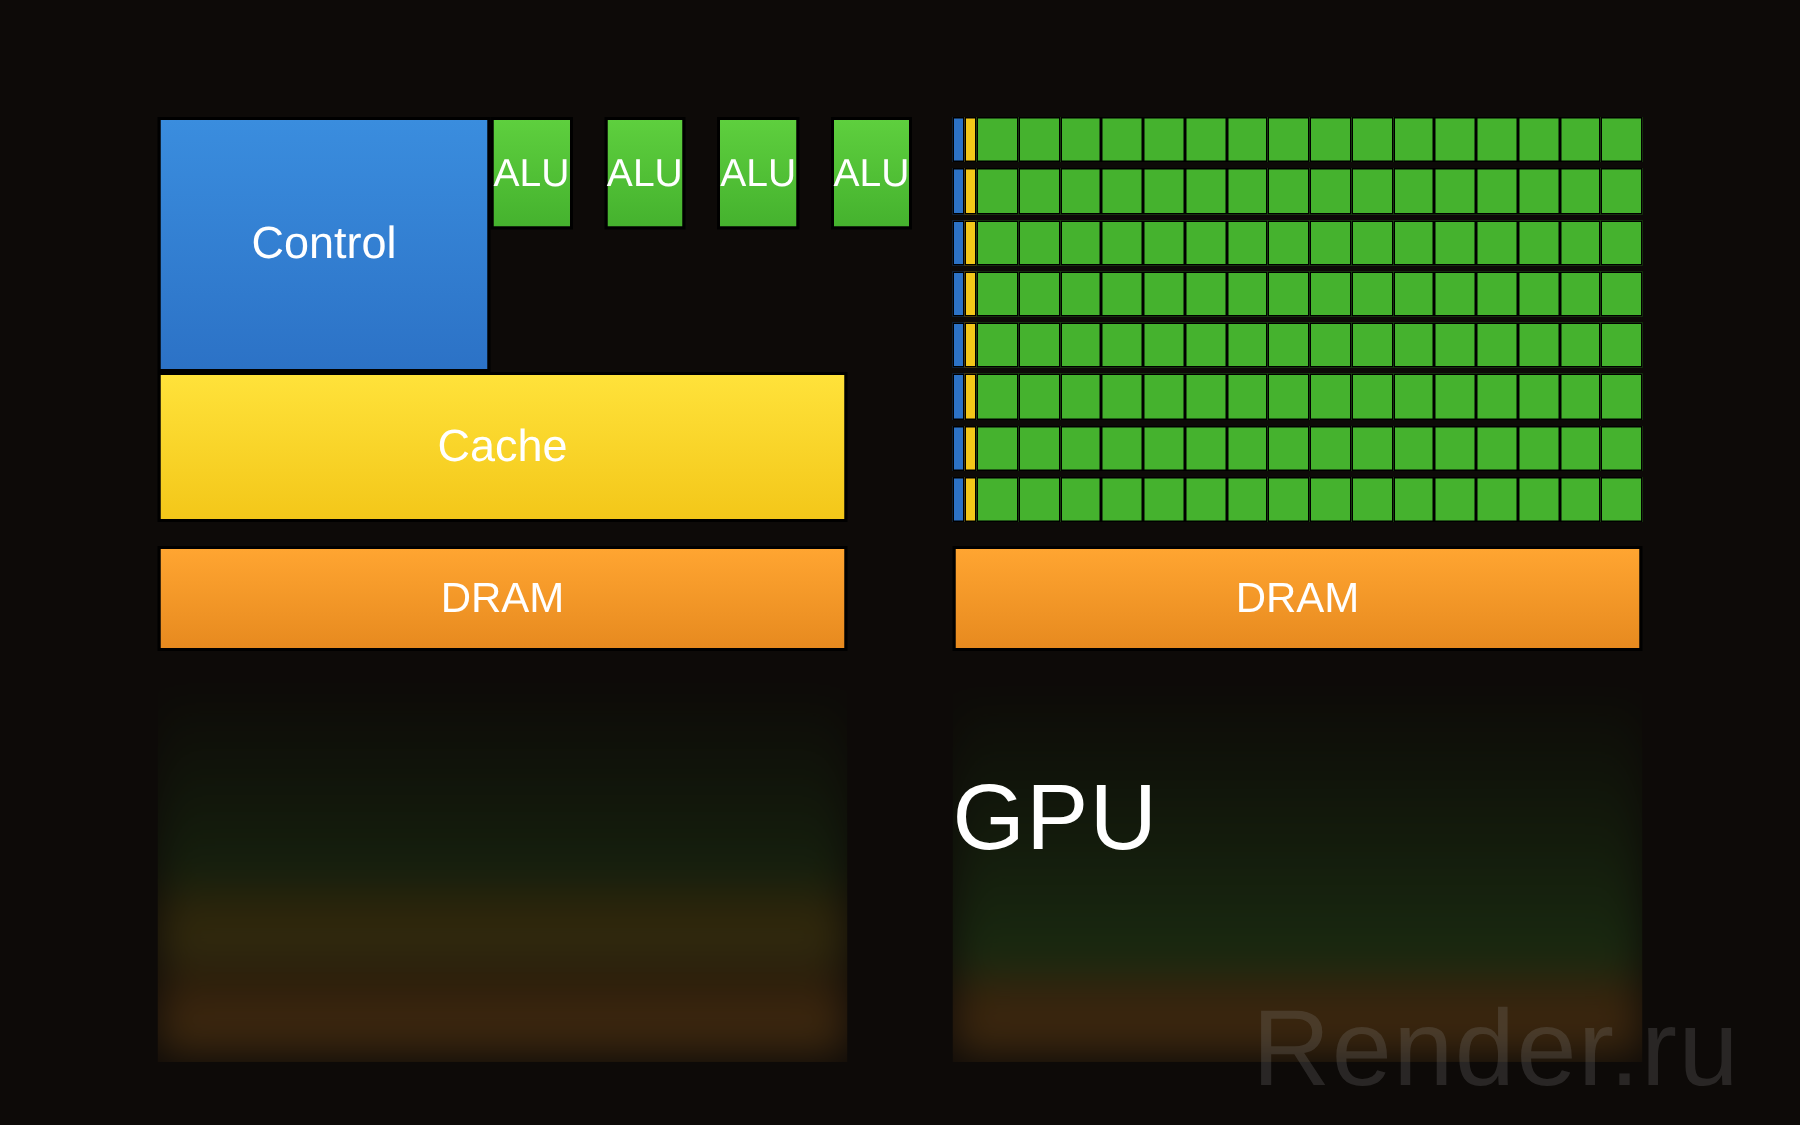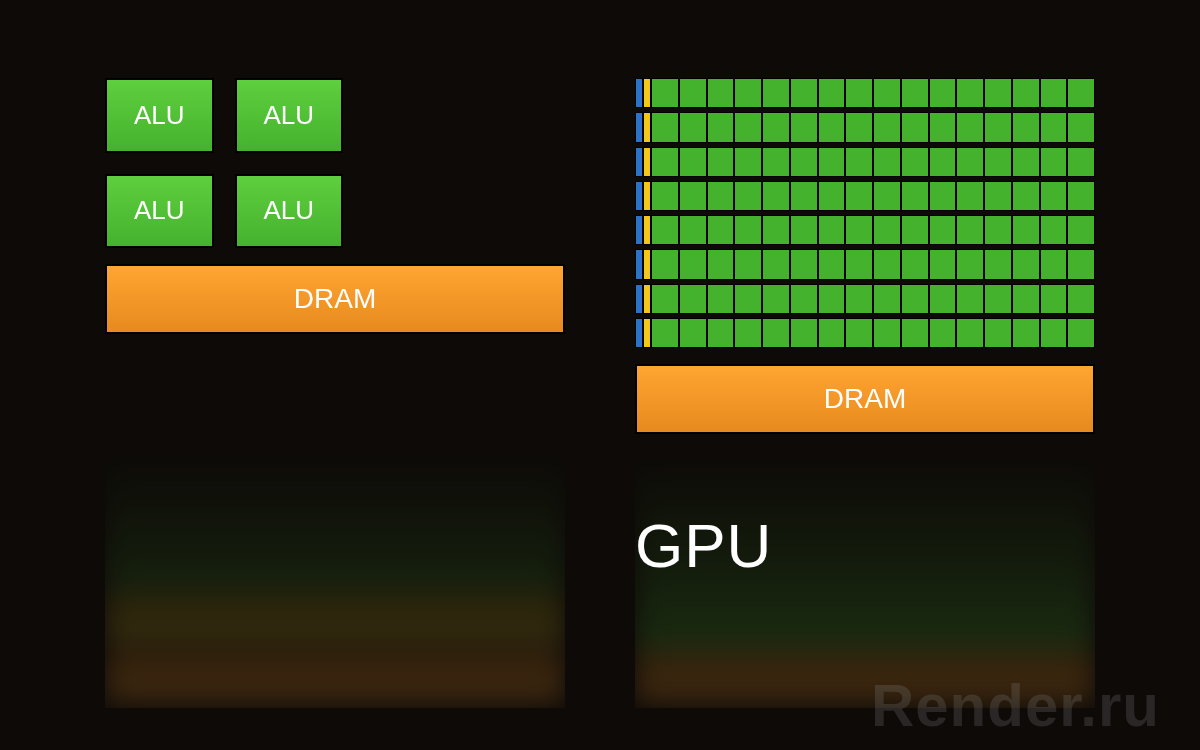--- a/index.html
+++ b/index.html
@@ -15,21 +15,21 @@
   .cache   { background: linear-gradient(#ffe23a, #f3c719); }
   .dram    { background: linear-gradient(#ffa531, #e78a1f); }
   .mini-blue   { background: #2c72c6; }
   .mini-yellow { background: #f3c719; }
   .mini-green  { background: #45b22e; }
 
   
   .cpu-box { width: 460px; }
   .cpu-top { display: flex; height: 170px; }
   .cpu-control { width: 222px; height: 170px; font-size: 30px; }
-  .cpu-alus { width: 238px; display: grid; grid-template-columns: 1fr 1fr; grid-template-rows: 1fr 1fr; gap: 21px; }
+  .cpu-alus { width: 238px; display: grid; grid-template-columns: 1fr 1fr 1fr 1fr; grid-template-rows: 1fr 1fr; gap: 21px; }
   .cpu-alus .block { font-size: 26px; }
   .cpu-cache { height: 100px; font-size: 30px; }
   .cpu-dram  { height: 70px; font-size: 28px; margin-top: 16px; }
 
   
   .gpu-box { width: 460px; }
   .gpu-grid { height: 270px; display: flex; flex-direction: column; gap: 4px; }
   .gpu-row { flex: 1; display: flex; }
   .gpu-row .cell { border: 1px solid #000; }
   .gpu-row .cell.mini-blue   { width: 8px; }
@@ -48,39 +48,41 @@
     -webkit-mask-image: linear-gradient(to bottom, rgba(0,0,0,1), rgba(0,0,0,0));
             mask-image: linear-gradient(to bottom, rgba(0,0,0,1), rgba(0,0,0,0));
   }
   .ref-cpu { left: 105px; }
   .ref-gpu { left: 635px; }
   .ref-strip { height: 52px; margin-top: 6px; }
   .ref-big   { height: 150px; }
 
   .watermark {
     position: absolute; right: 40px; bottom: 10px;
-    color: rgba(140,140,140,0.22); font-size: 60px; font-weight: 700;
+    color: rgba(140,140,140,0.22); font-size: 72px; font-weight: 400;
     pointer-events: none; letter-spacing: 1px;
   }
 </style>
 </head>
 <body>
 
 <div class="stage">
 
   <div class="col col-cpu">
     <div class="cpu-box">
       <div class="cpu-top">
+        <div class="block control cpu-control">Control</div>
         <div class="cpu-alus">
           <div class="block alu">ALU</div>
           <div class="block alu">ALU</div>
           <div class="block alu">ALU</div>
           <div class="block alu">ALU</div>
         </div>
       </div>
+      <div class="block cache cpu-cache">Cache</div>
       <div class="block dram cpu-dram">DRAM</div>
     </div>
   </div>
 
   <div class="col col-gpu">
     <div class="gpu-box">
       <div class="gpu-grid" id="gpu-grid">
           <div class="gpu-row">
             <div class="cell mini-blue"></div>
             <div class="cell mini-yellow"></div>

